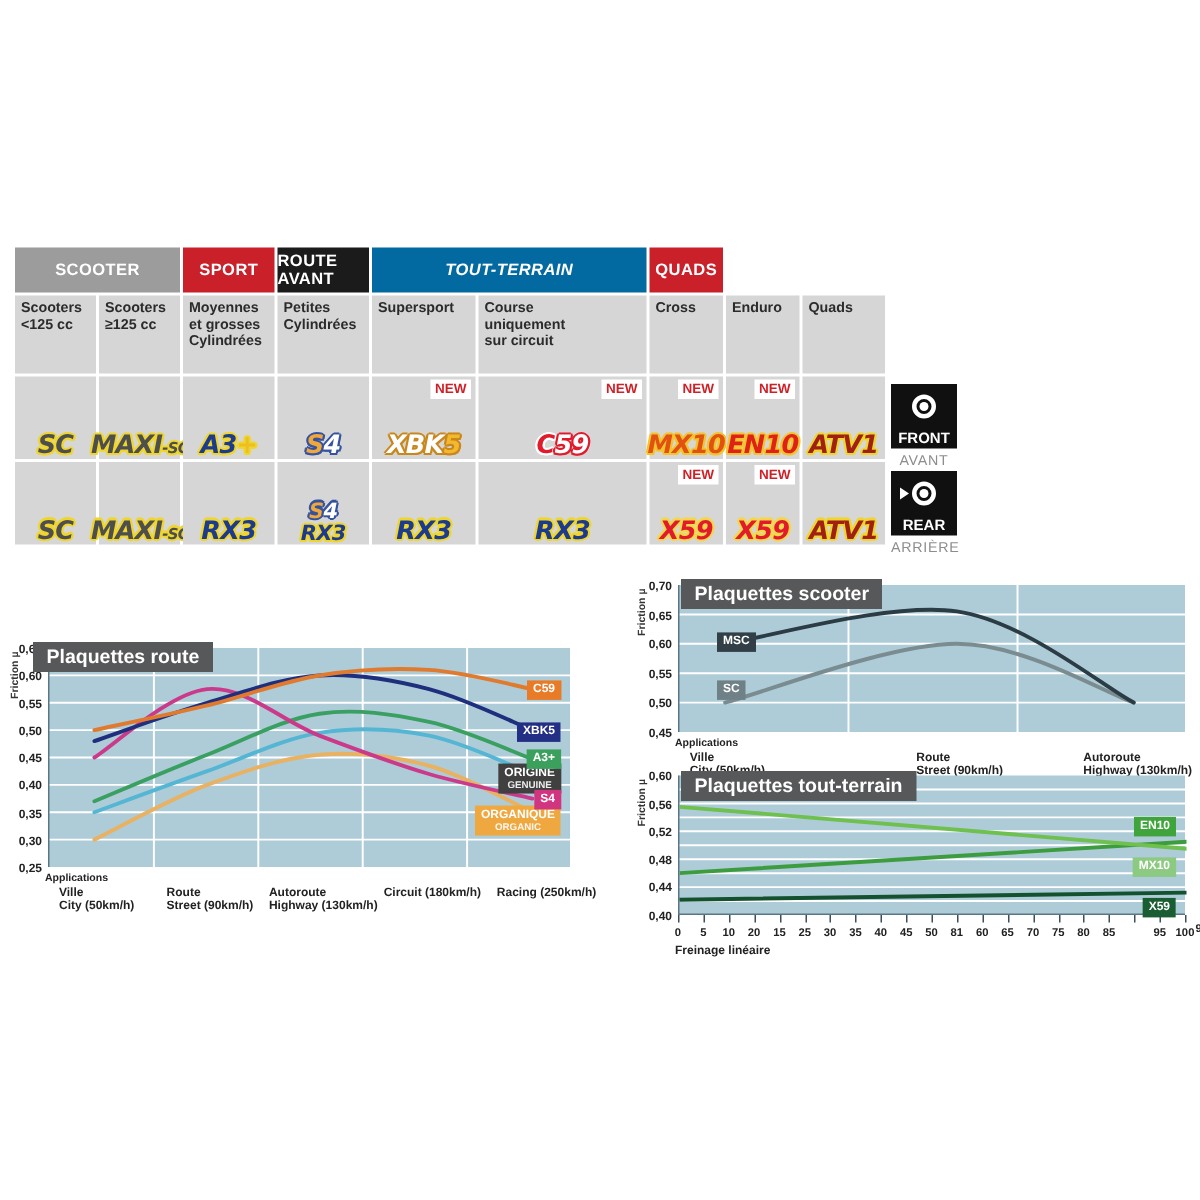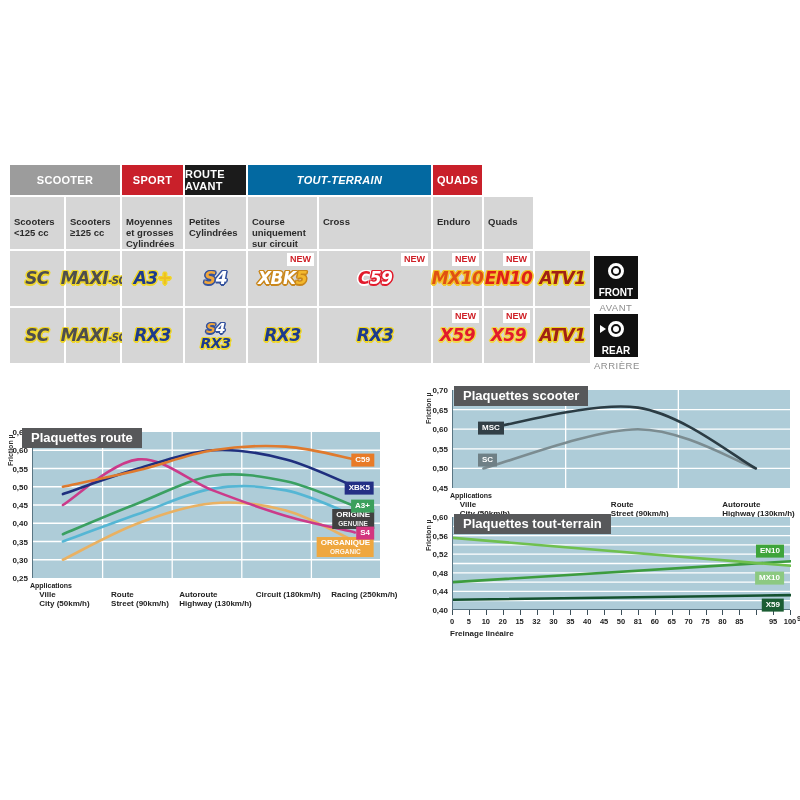--- a/index.html
+++ b/index.html
@@ -6,23 +6,23 @@
   .screen{position:relative;width:800px;height:800px;background:#ffffff;overflow:hidden;
           font-family:"Liberation Sans",sans-serif;color:#222;}
 
   
   .tbl{position:absolute;left:10px;top:165px;width:582px;}
   .tgrid{display:grid;grid-template-columns:54px 54px 61px 61px 69px 112px 49px 49px 55px;
          gap:2px;margin-bottom:2px;}
   .gcell{height:30px;display:flex;align-items:center;justify-content:center;
          color:#fff;font-weight:bold;font-size:11px;letter-spacing:.3px;}
   .scell{height:52px;background:#d6d6d6;font-size:9.5px;font-weight:bold;color:#2b2b2b;
-         padding:19px 2px 0 4px;line-height:1.18;white-space:pre-line;box-sizing:border-box;}
+         padding:3px 2px 0 4px;line-height:1.18;white-space:pre-line;box-sizing:border-box;}
   .pcell{height:55px;background:#d6d6d6;position:relative;display:flex;flex-direction:column;
-         align-items:center;justify-content:center;overflow:visible;}
+         align-items:center;justify-content:flex-end;overflow:visible;}
   .logo{font-family:"DejaVu Sans",sans-serif;font-weight:bold;font-style:italic;
         font-size:17px;letter-spacing:-.5px;line-height:1;white-space:nowrap;}
   .logo .part-small{font-size:10px;}
   .logo-stack{display:flex;flex-direction:column;align-items:center;gap:1px;}
   .logo-stack .logo{font-size:14px;}
   .new-badge{position:absolute;top:2px;right:3px;background:#fff;color:#cf2027;
              font-weight:bold;font-size:9px;padding:0 3px;line-height:13px;}
 
   
   .pos-badge{position:absolute;width:44px;text-align:center;}
@@ -73,20 +73,21 @@
     <div class="tgrid" id="row-sub">
         <div class="scell">Scooters
 &lt;125 cc</div>
         <div class="scell">Scooters
 ≥125 cc</div>
         <div class="scell">Moyennes
 et grosses
 Cylindrées</div>
         <div class="scell">Petites
 Cylindrées</div>
+        <div class="scell">Supersport</div>
         <div class="scell">Course
 uniquement
 sur circuit</div>
         <div class="scell">Cross</div>
         <div class="scell">Enduro</div>
         <div class="scell">Quads</div>
       </div>
     <div class="tgrid" id="row-front">
         <div class="pcell">
           <span class="logo"><span style="color: rgb(78, 78, 78); text-shadow: rgb(239, 214, 44) -1px -1px 0px, rgb(239, 214, 44) 1px -1px 0px, rgb(239, 214, 44) -1px 1px 0px, rgb(239, 214, 44) 1px 1px 0px, rgb(239, 214, 44) -1.5px 0px 0px, rgb(239, 214, 44) 1.5px 0px 0px, rgb(239, 214, 44) 0px -1.5px 0px, rgb(239, 214, 44) 0px 1.5px 0px;">SC</span></span>
@@ -321,21 +322,21 @@
       <div class="xtick-num" style="left: 32px; top: 109px;">0</div>
       <div class="xtick-dash" style="left: 48.9px; top: 102px;"></div>
       <div class="xtick-num" style="left: 48.9px; top: 109px;">5</div>
       <div class="xtick-dash" style="left: 65.8px; top: 102px;"></div>
       <div class="xtick-num" style="left: 65.8px; top: 109px;">10</div>
       <div class="xtick-dash" style="left: 82.7px; top: 102px;"></div>
       <div class="xtick-num" style="left: 82.7px; top: 109px;">20</div>
       <div class="xtick-dash" style="left: 99.6px; top: 102px;"></div>
       <div class="xtick-num" style="left: 99.6px; top: 109px;">15</div>
       <div class="xtick-dash" style="left: 116.5px; top: 102px;"></div>
-      <div class="xtick-num" style="left: 116.5px; top: 109px;">32</div>
+      <div class="xtick-num" style="left: 116.5px; top: 109px;">25</div>
       <div class="xtick-dash" style="left: 133.4px; top: 102px;"></div>
       <div class="xtick-num" style="left: 133.4px; top: 109px;">30</div>
       <div class="xtick-dash" style="left: 150.3px; top: 102px;"></div>
       <div class="xtick-num" style="left: 150.3px; top: 109px;">35</div>
       <div class="xtick-dash" style="left: 167.2px; top: 102px;"></div>
       <div class="xtick-num" style="left: 167.2px; top: 109px;">40</div>
       <div class="xtick-dash" style="left: 184.1px; top: 102px;"></div>
       <div class="xtick-num" style="left: 184.1px; top: 109px;">45</div>
       <div class="xtick-dash" style="left: 201px; top: 102px;"></div>
       <div class="xtick-num" style="left: 201px; top: 109px;">50</div>

